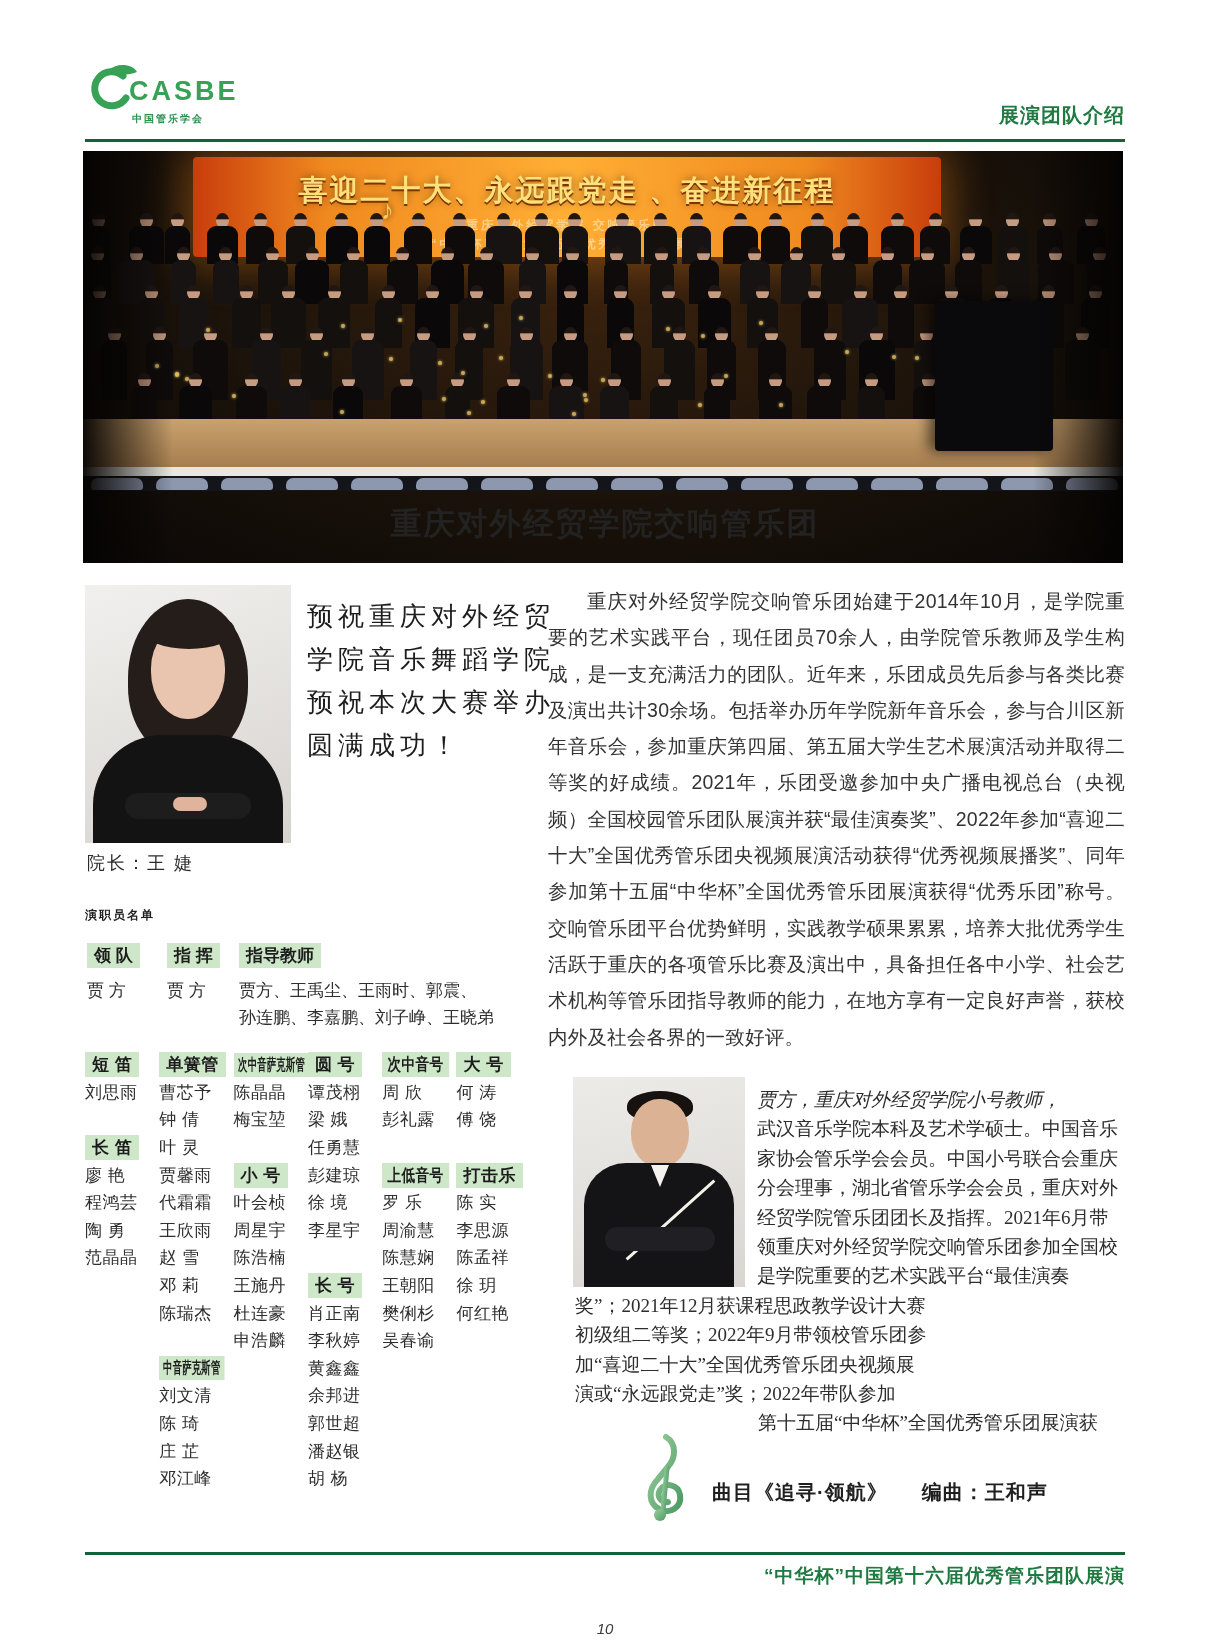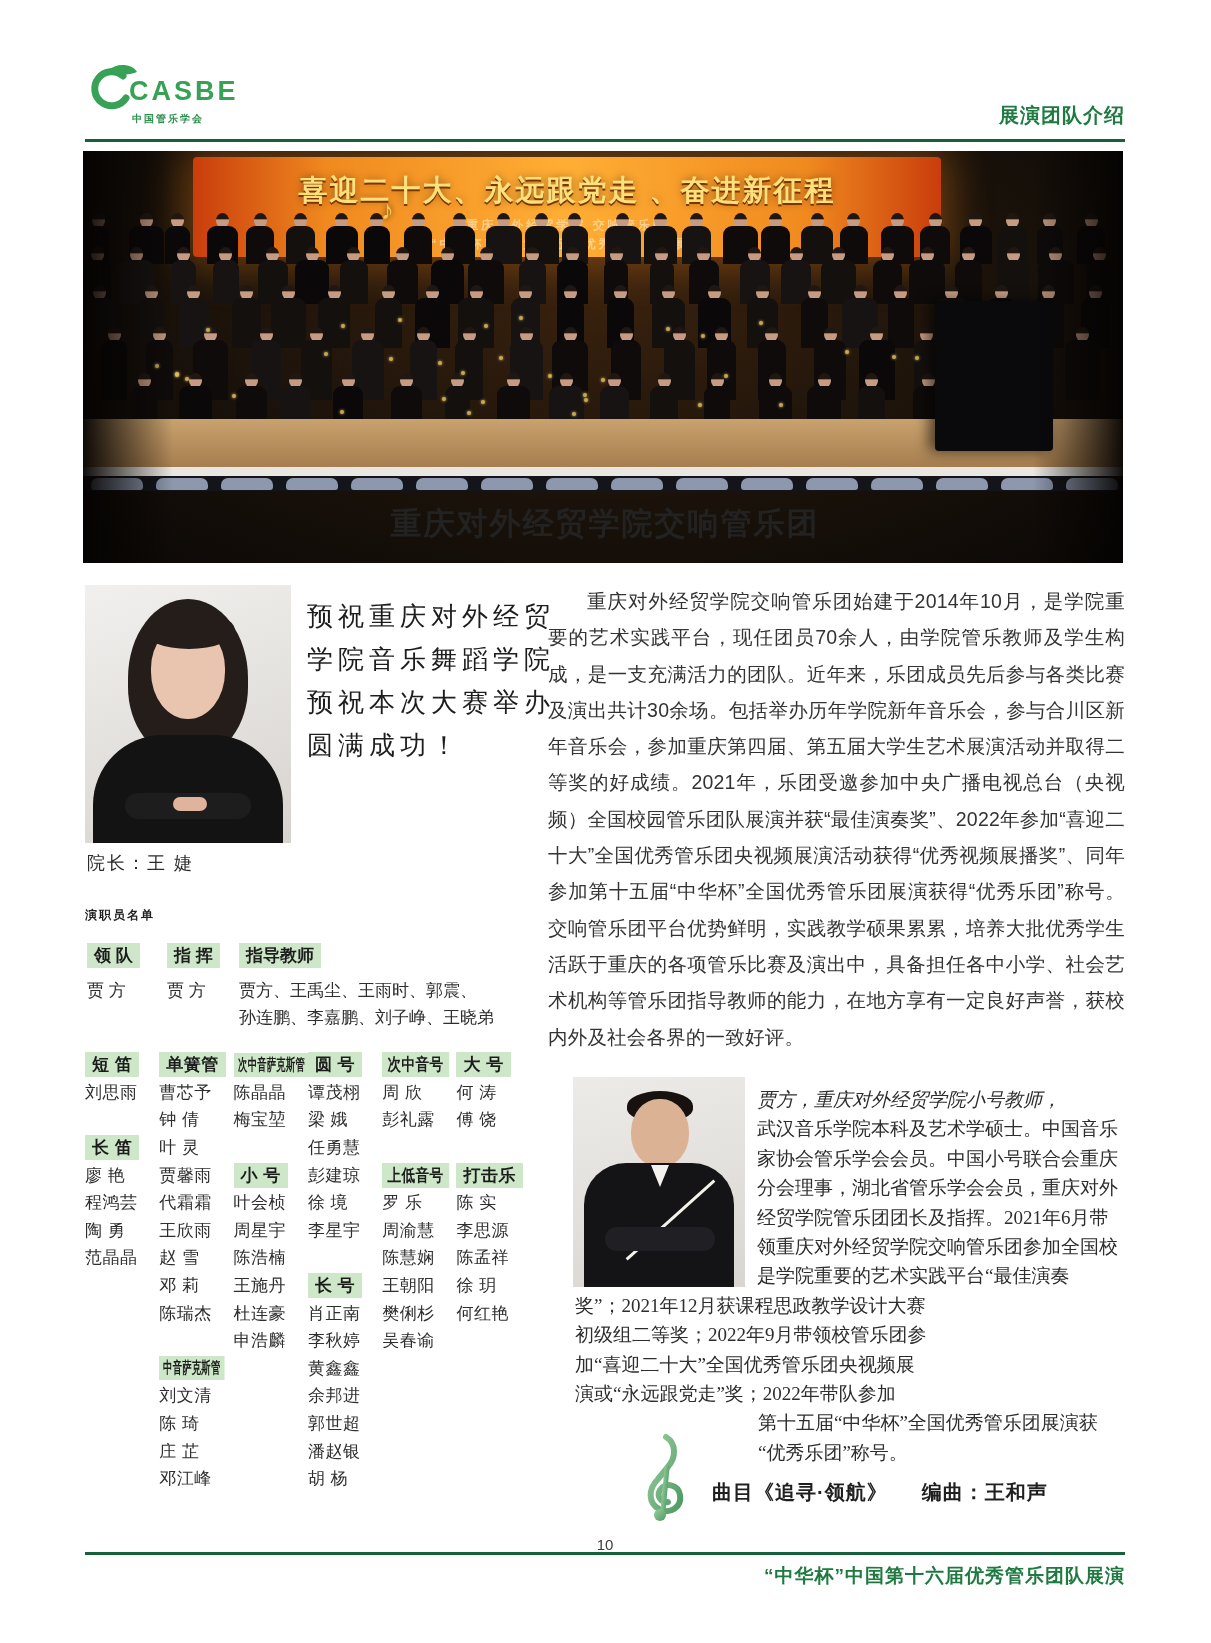--- a/index.html
+++ b/index.html
@@ -93,21 +93,21 @@
   .bio-line.ind-a{margin-left:209px;} .bio-line.ind-b{margin-left:27px;} .bio-line.ind-c{margin-left:210px;}
   .bio-line:first-child{margin-top:14px;font-style:italic;}
   .piece-row{position:absolute;left:88px;top:852px;display:flex;align-items:center;gap:20px;}
   .clef-icon{margin-top:-4px;}
   .piece-text{font-family:"Liberation Sans", sans-serif;font-size:20px;font-weight:600;color:#1f1f1f;
      letter-spacing:1px;margin-top:26px;white-space:nowrap;}
   .piece-text .gap{display:inline-block;width:34px;}
 
   
   .footer-event{position:absolute;right:86px;top:1563px;font-size:19px;font-weight:700;color:#1e7a40;letter-spacing:1px;}
-  .page-number{position:absolute;left:85px;top:1536px;width:1040px;text-align:center;font-size:15px;color:#3c3c3c;}
+  .page-number{position:absolute;left:85px;top:1620px;width:1040px;text-align:center;font-size:15px;color:#3c3c3c;font-style:italic;}
 </style>
 </head>
 <body>
 
 <div class="page">
 
   <div class="logo">
     <svg width="180" height="70" viewBox="0 0 180 70">
       <path d="M38 12 A17 17 0 1 0 41 34" fill="none" stroke="#37a155" stroke-width="7" stroke-linecap="round"></path>
       <path d="M24 6 C32 -2 48 0 52 8 C42 12 30 12 24 6 Z" fill="#37a155"></path>
@@ -782,21 +782,20 @@
           <div class="bio-line ind-a">家协会管乐学会会员。中国小号联合会重庆</div>
           <div class="bio-line ind-a">分会理事，湖北省管乐学会会员，重庆对外</div>
           <div class="bio-line ind-a">经贸学院管乐团团长及指挥。2021年6月带</div>
           <div class="bio-line ind-a">领重庆对外经贸学院交响管乐团参加全国校</div>
           <div class="bio-line ind-a">是学院重要的艺术实践平台“最佳演奏</div>
           <div class="bio-line ind-b">奖”；2021年12月获课程思政教学设计大赛</div>
           <div class="bio-line ind-b">初级组二等奖；2022年9月带领校管乐团参</div>
           <div class="bio-line ind-b">加“喜迎二十大”全国优秀管乐团央视频展</div>
           <div class="bio-line ind-b">演或“永远跟党走”奖；2022年带队参加</div>
           <div class="bio-line ind-c">第十五届“中华杯”全国优秀管乐团展演获</div>
-          <div class="bio-line ind-c">“优秀乐团”称号。</div>
         </div>
     </div>
     <div class="piece-row">
       <svg class="clef-icon" width="56" height="92" viewBox="0 0 56 92">
         <defs>
           <linearGradient id="clefg" x1="0" y1="0" x2="1" y2="1">
             <stop offset="0" stop-color="#9ccf9f"></stop>
               <stop offset="1" stop-color="#4d9a63"></stop>
           </linearGradient>
         </defs>

